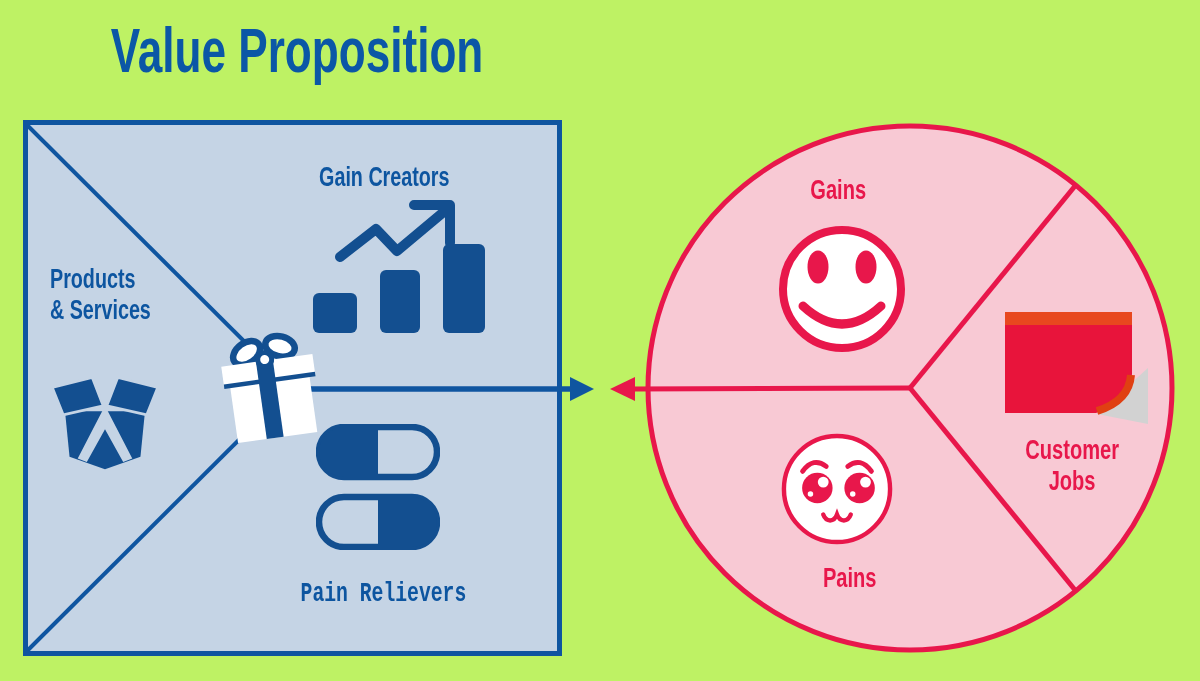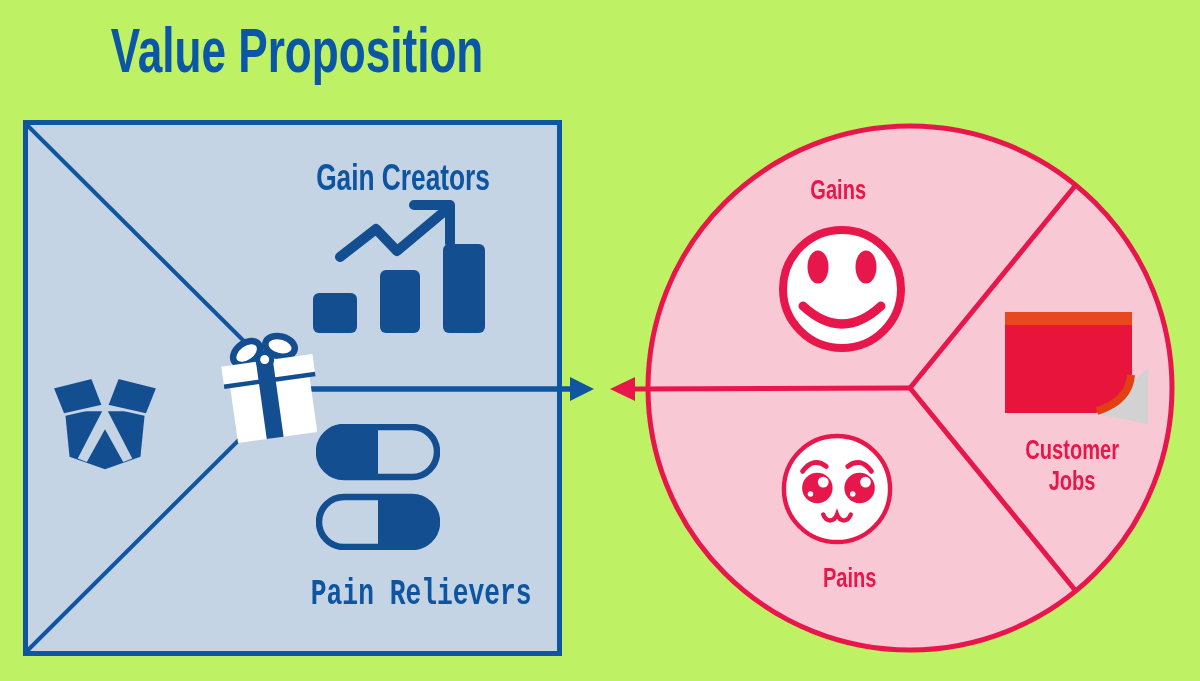--- a/index.html
+++ b/index.html
@@ -9,21 +9,21 @@
   }
   .abs{position:absolute;}
   .txt{
     position:absolute;text-align:center;font-weight:bold;white-space:nowrap;
     -webkit-font-smoothing:antialiased;
   }
   .cond{display:inline-block;transform:scaleX(0.73);transform-origin:50% 50%;white-space:nowrap;}
   .cond-left{display:inline-block;transform:scaleX(0.73);transform-origin:0 50%;white-space:nowrap;}
   .title{font-size:63px;line-height:72px;}
   .title .cond{transform:scaleX(0.70);}
-  .label-blue{color:#0D55A0;font-size:36px;line-height:31px;}
+  .label-blue{color:#0D55A0;font-size:27px;line-height:31px;}
   .label-red{color:#E8174B;font-size:27.5px;line-height:31px;}
   .blue{color:#0B57A6;}
   .red{color:#E8174B;}
   svg{display:block;}
 </style>
 </head>
 <body>
 
 <div id="stage">
 
@@ -42,20 +42,24 @@
     <line x1="910" y1="388" x2="1075" y2="590" stroke="#E8174B" stroke-width="5"></line>
     <polygon points="635,377 635,401 610,389" fill="#E8174B"></polygon>
   </svg>
 
   <div class="txt title blue" style="left:31px;top:14px;width:520px;">
     <span class="cond">Value Proposition</span>
   </div>
 
   <div class="txt label-blue" style="left:284px;top:162px;width:200px;">
     <span class="cond">Gain Creators</span>
+  </div>
+  <div class="txt label-blue" style="left:50px;top:264px;width:220px;text-align:left;">
+    <span class="cond-left">Products</span><br>
+    <span class="cond-left">&amp; Services</span>
   </div>
   <div class="txt label-blue" style="left:270px;top:579px;width:200px;font-family:Liberation Mono, monospace;">
     <span class="cond">Pain Relievers</span>
   </div>
 
   <div class="txt label-red" style="left:753px;top:174px;width:170px;">
     <span class="cond">Gains</span>
   </div>
   <div class="txt label-red" style="left:990px;top:434px;width:165px;">
     <span class="cond">Customer</span><br>

